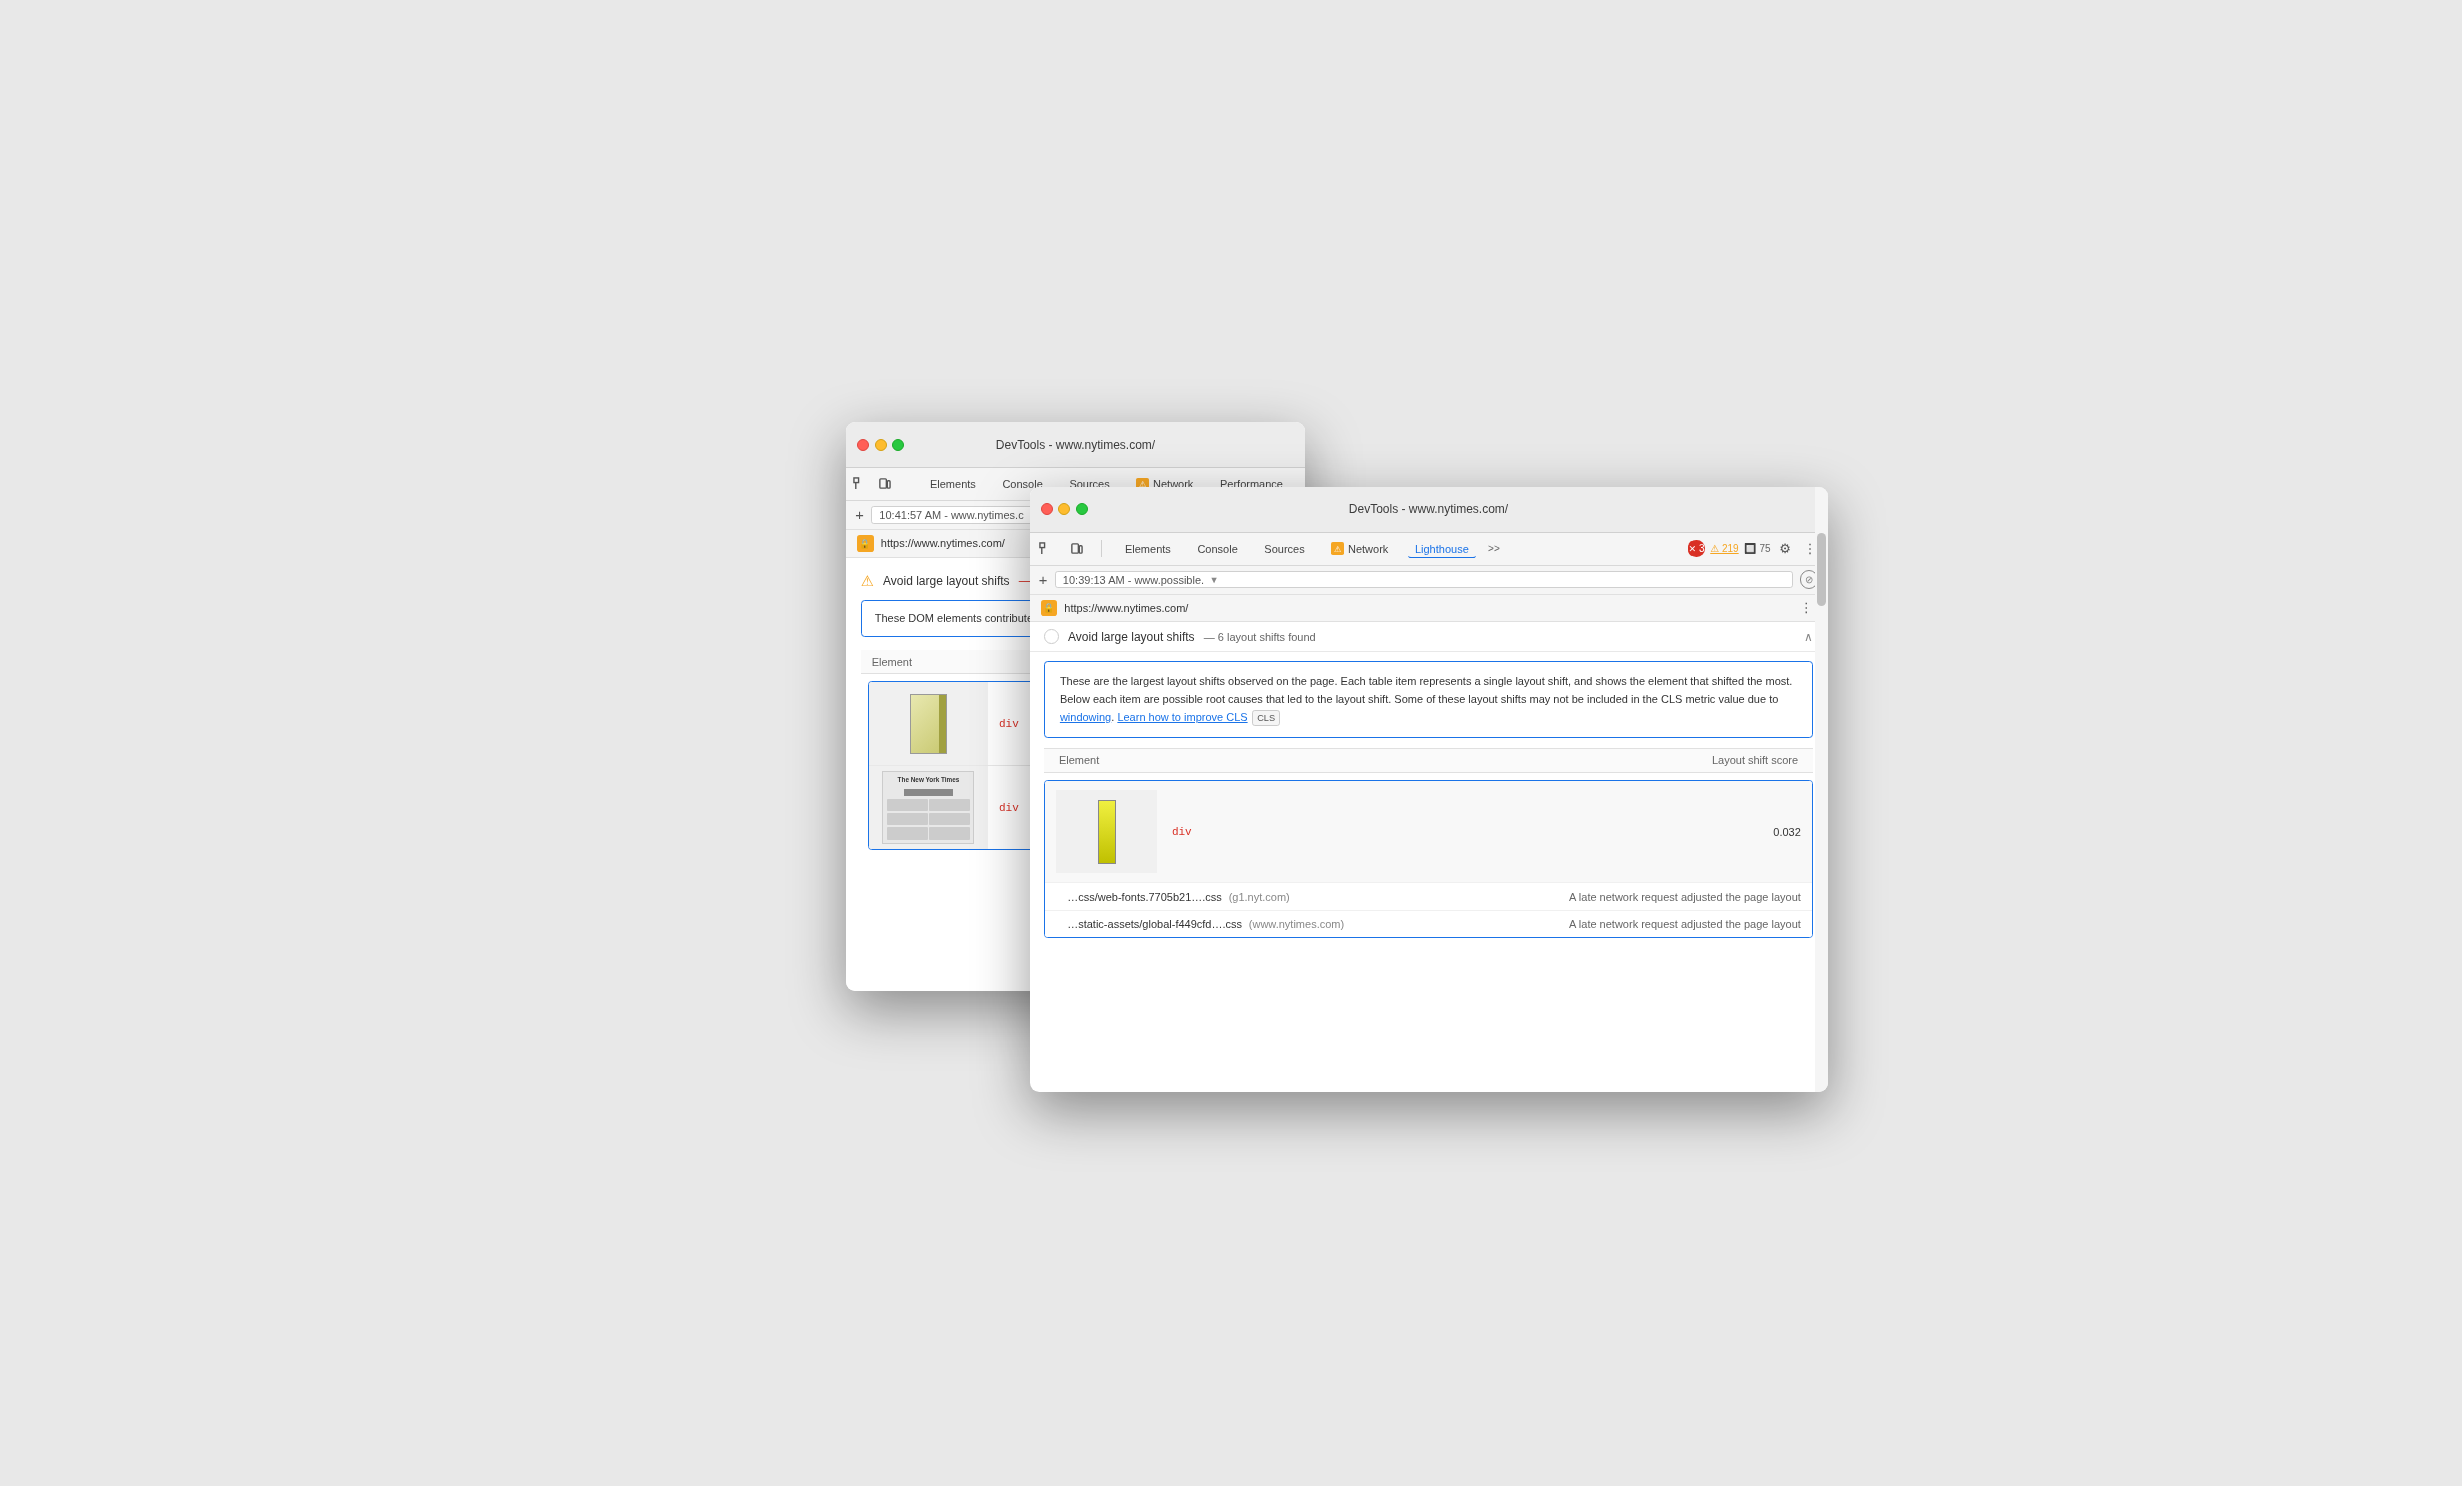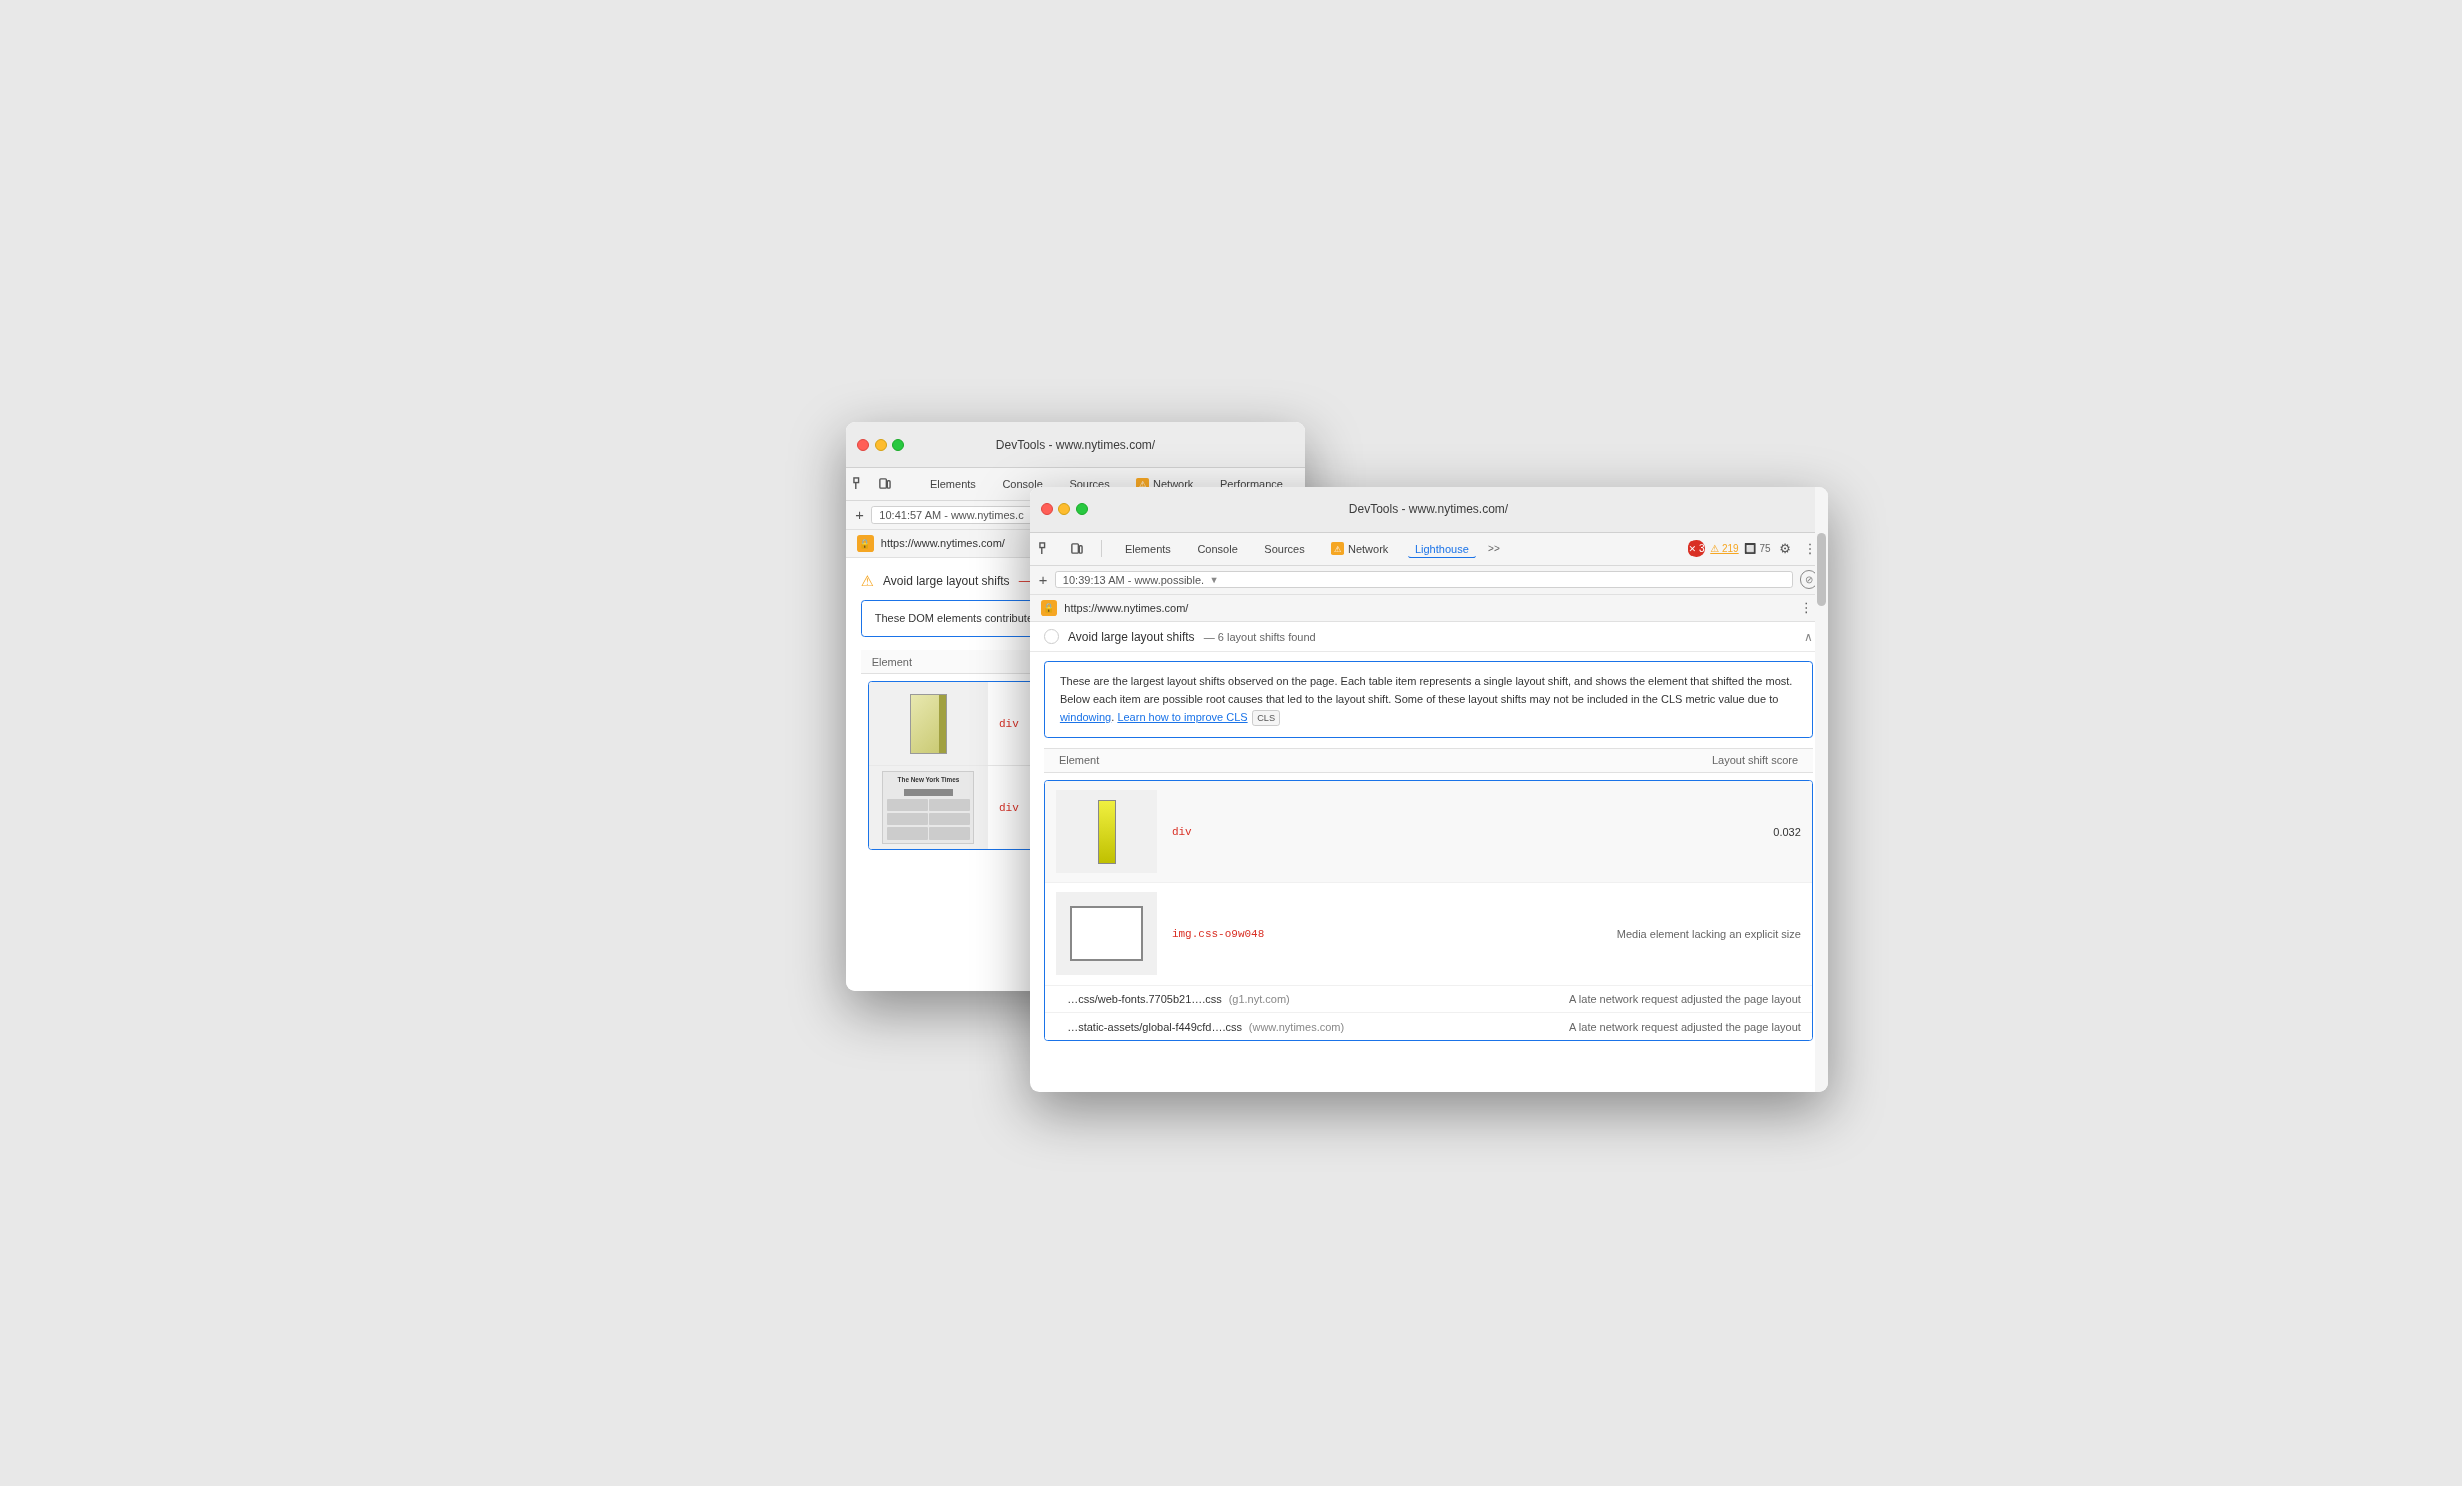--- a/index.html
+++ b/index.html
@@ -798,27 +798,20 @@
     <div class="fw-element-card">
 
       <div class="fw-element-row">
         <div class="fw-thumb">
           <div class="thumb-yellow-bar"></div>
         </div>
         <span class="fw-element-label">div</span>
         <span class="fw-element-score">0.032</span>
       </div>
 
-      <div class="fw-element-row" style="background:#fff;">
-        <div class="fw-thumb">
-          <div class="thumb-img-border"></div>
-        </div>
-        <span class="fw-element-label">img.css-o9w048</span>
-        <span class="fw-sub-reason" style="margin-left:auto;max-width:257px;text-align:right;font-size:11px;color:#666;">Media element lacking an explicit size</span>
-      </div>
 
       <div class="fw-sub-rows">
         <div class="fw-sub-row">
           <span class="fw-sub-file">
             <span>…css/web-fonts.7705b21….css</span>
             <span class="fw-sub-domain">(g1.nyt.com)</span>
           </span>
           <span class="fw-sub-reason">A late network request adjusted the page layout</span>
         </div>
         <div class="fw-sub-row">

